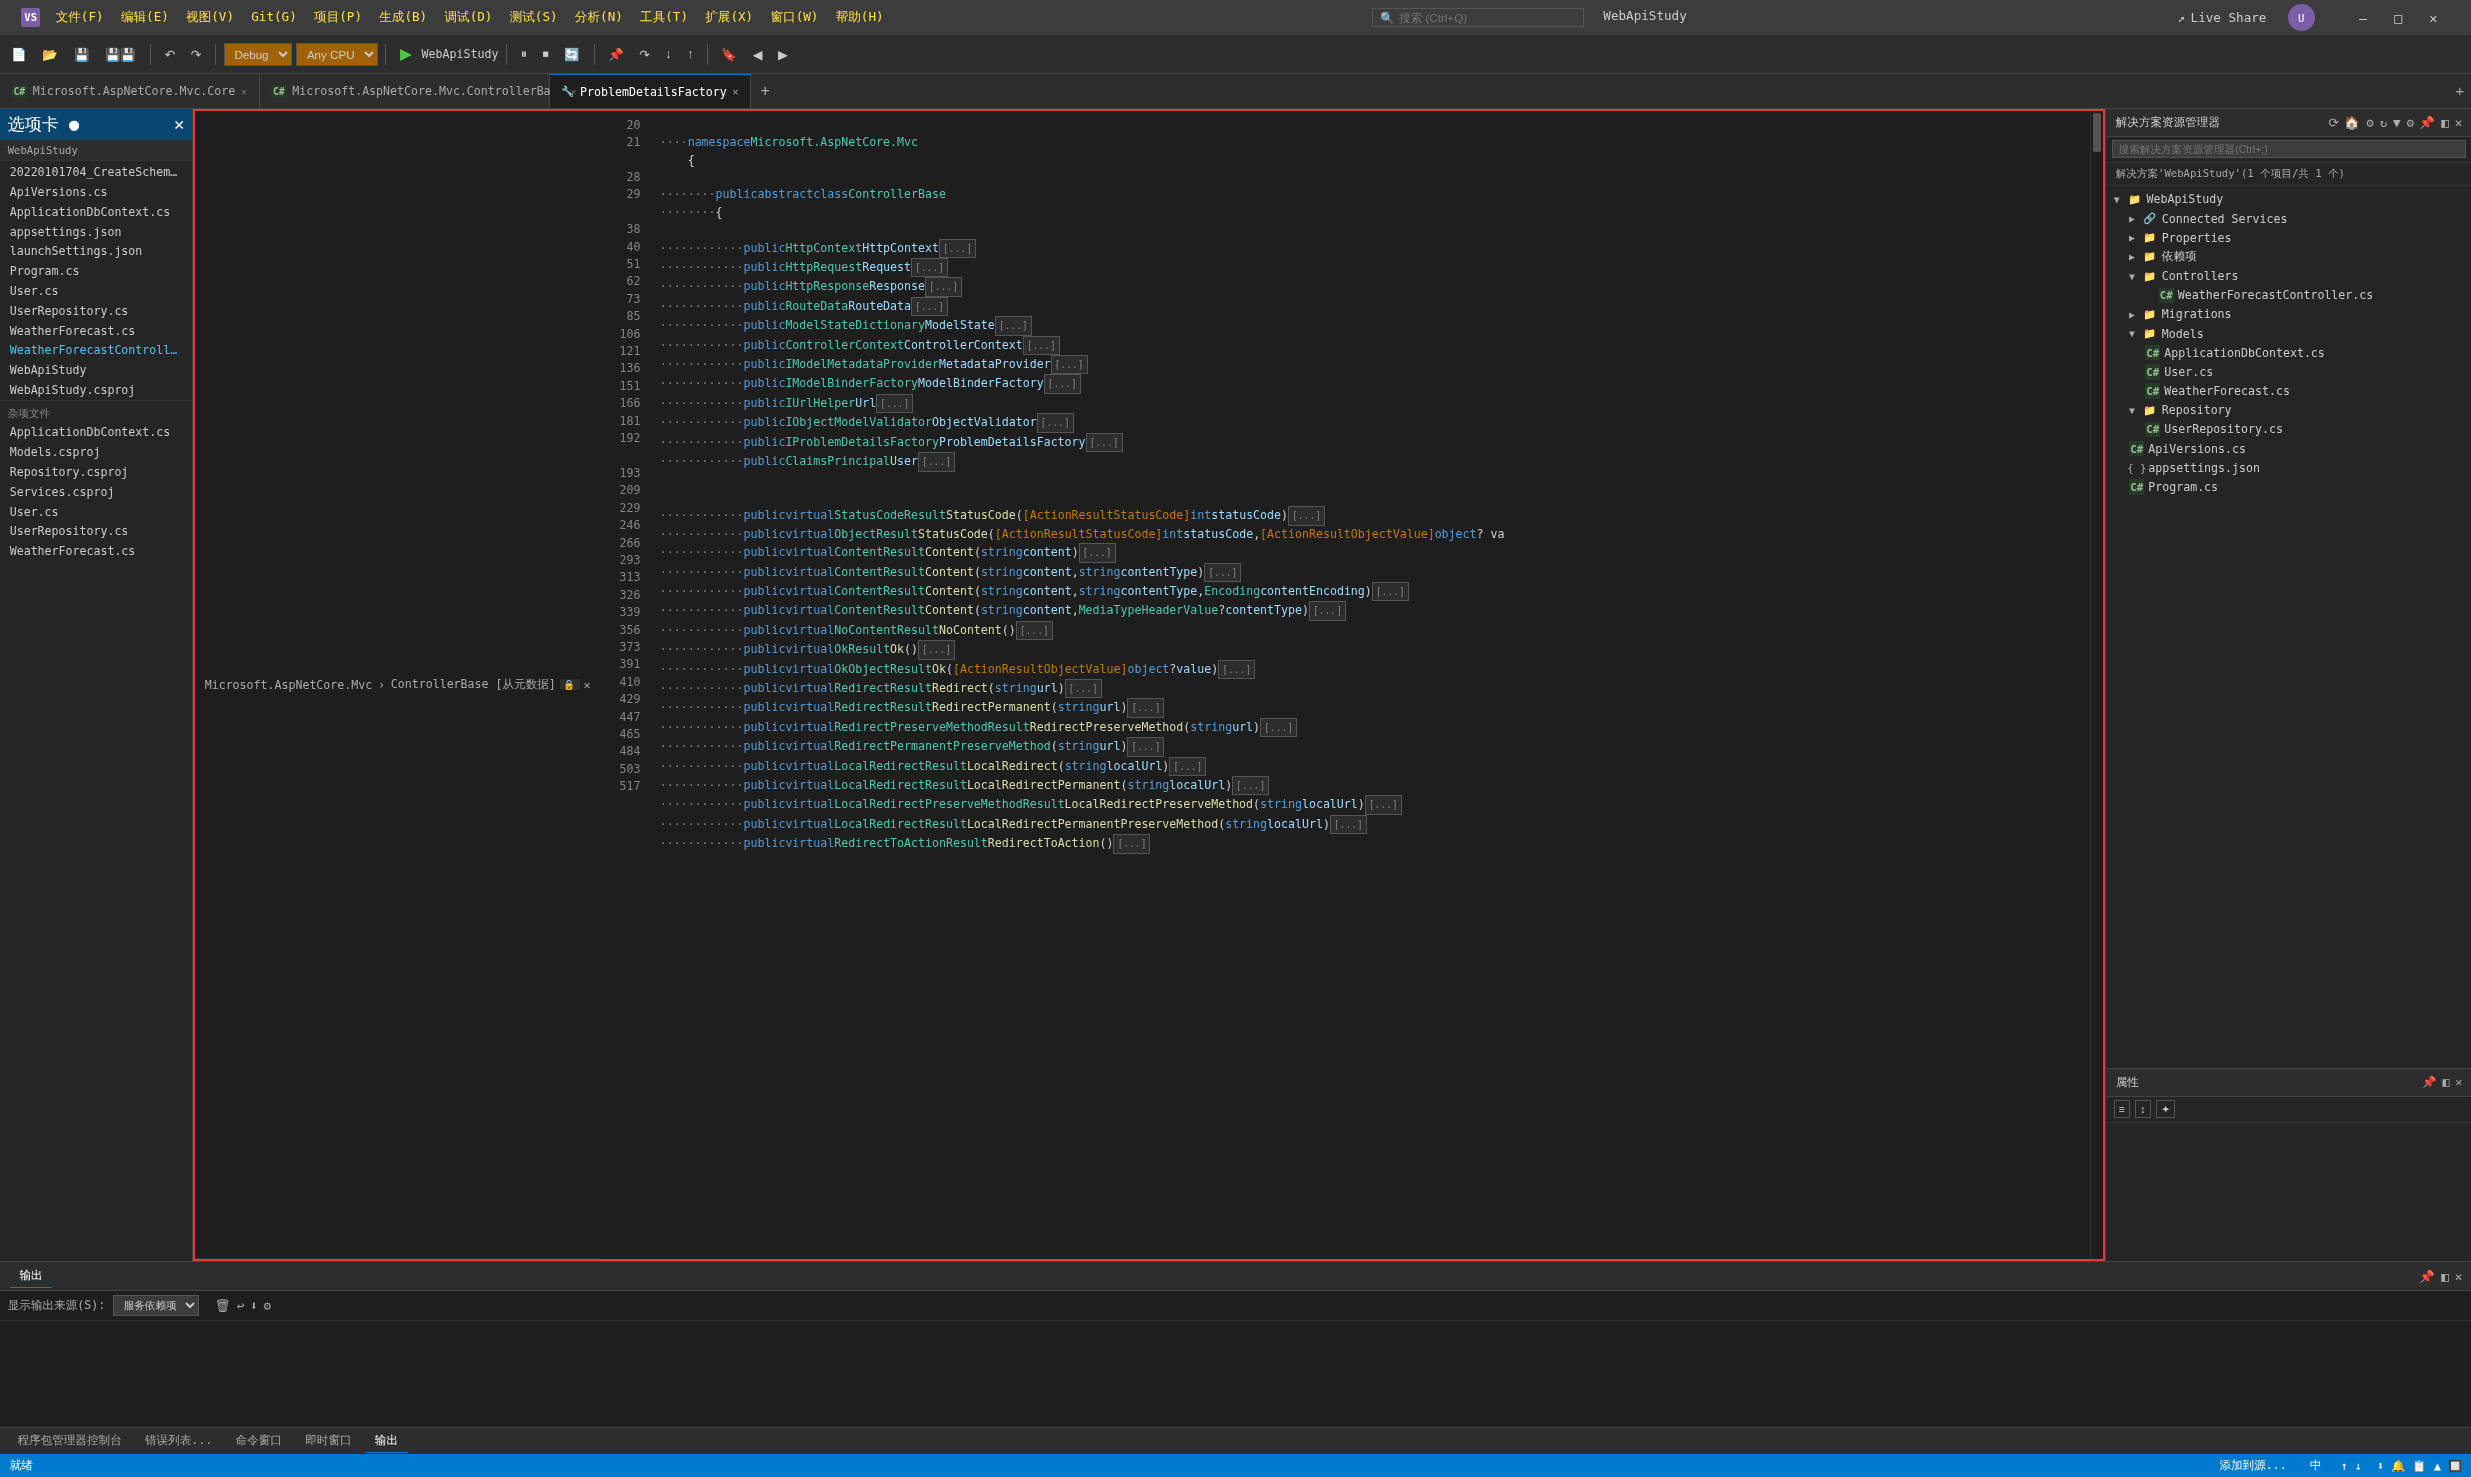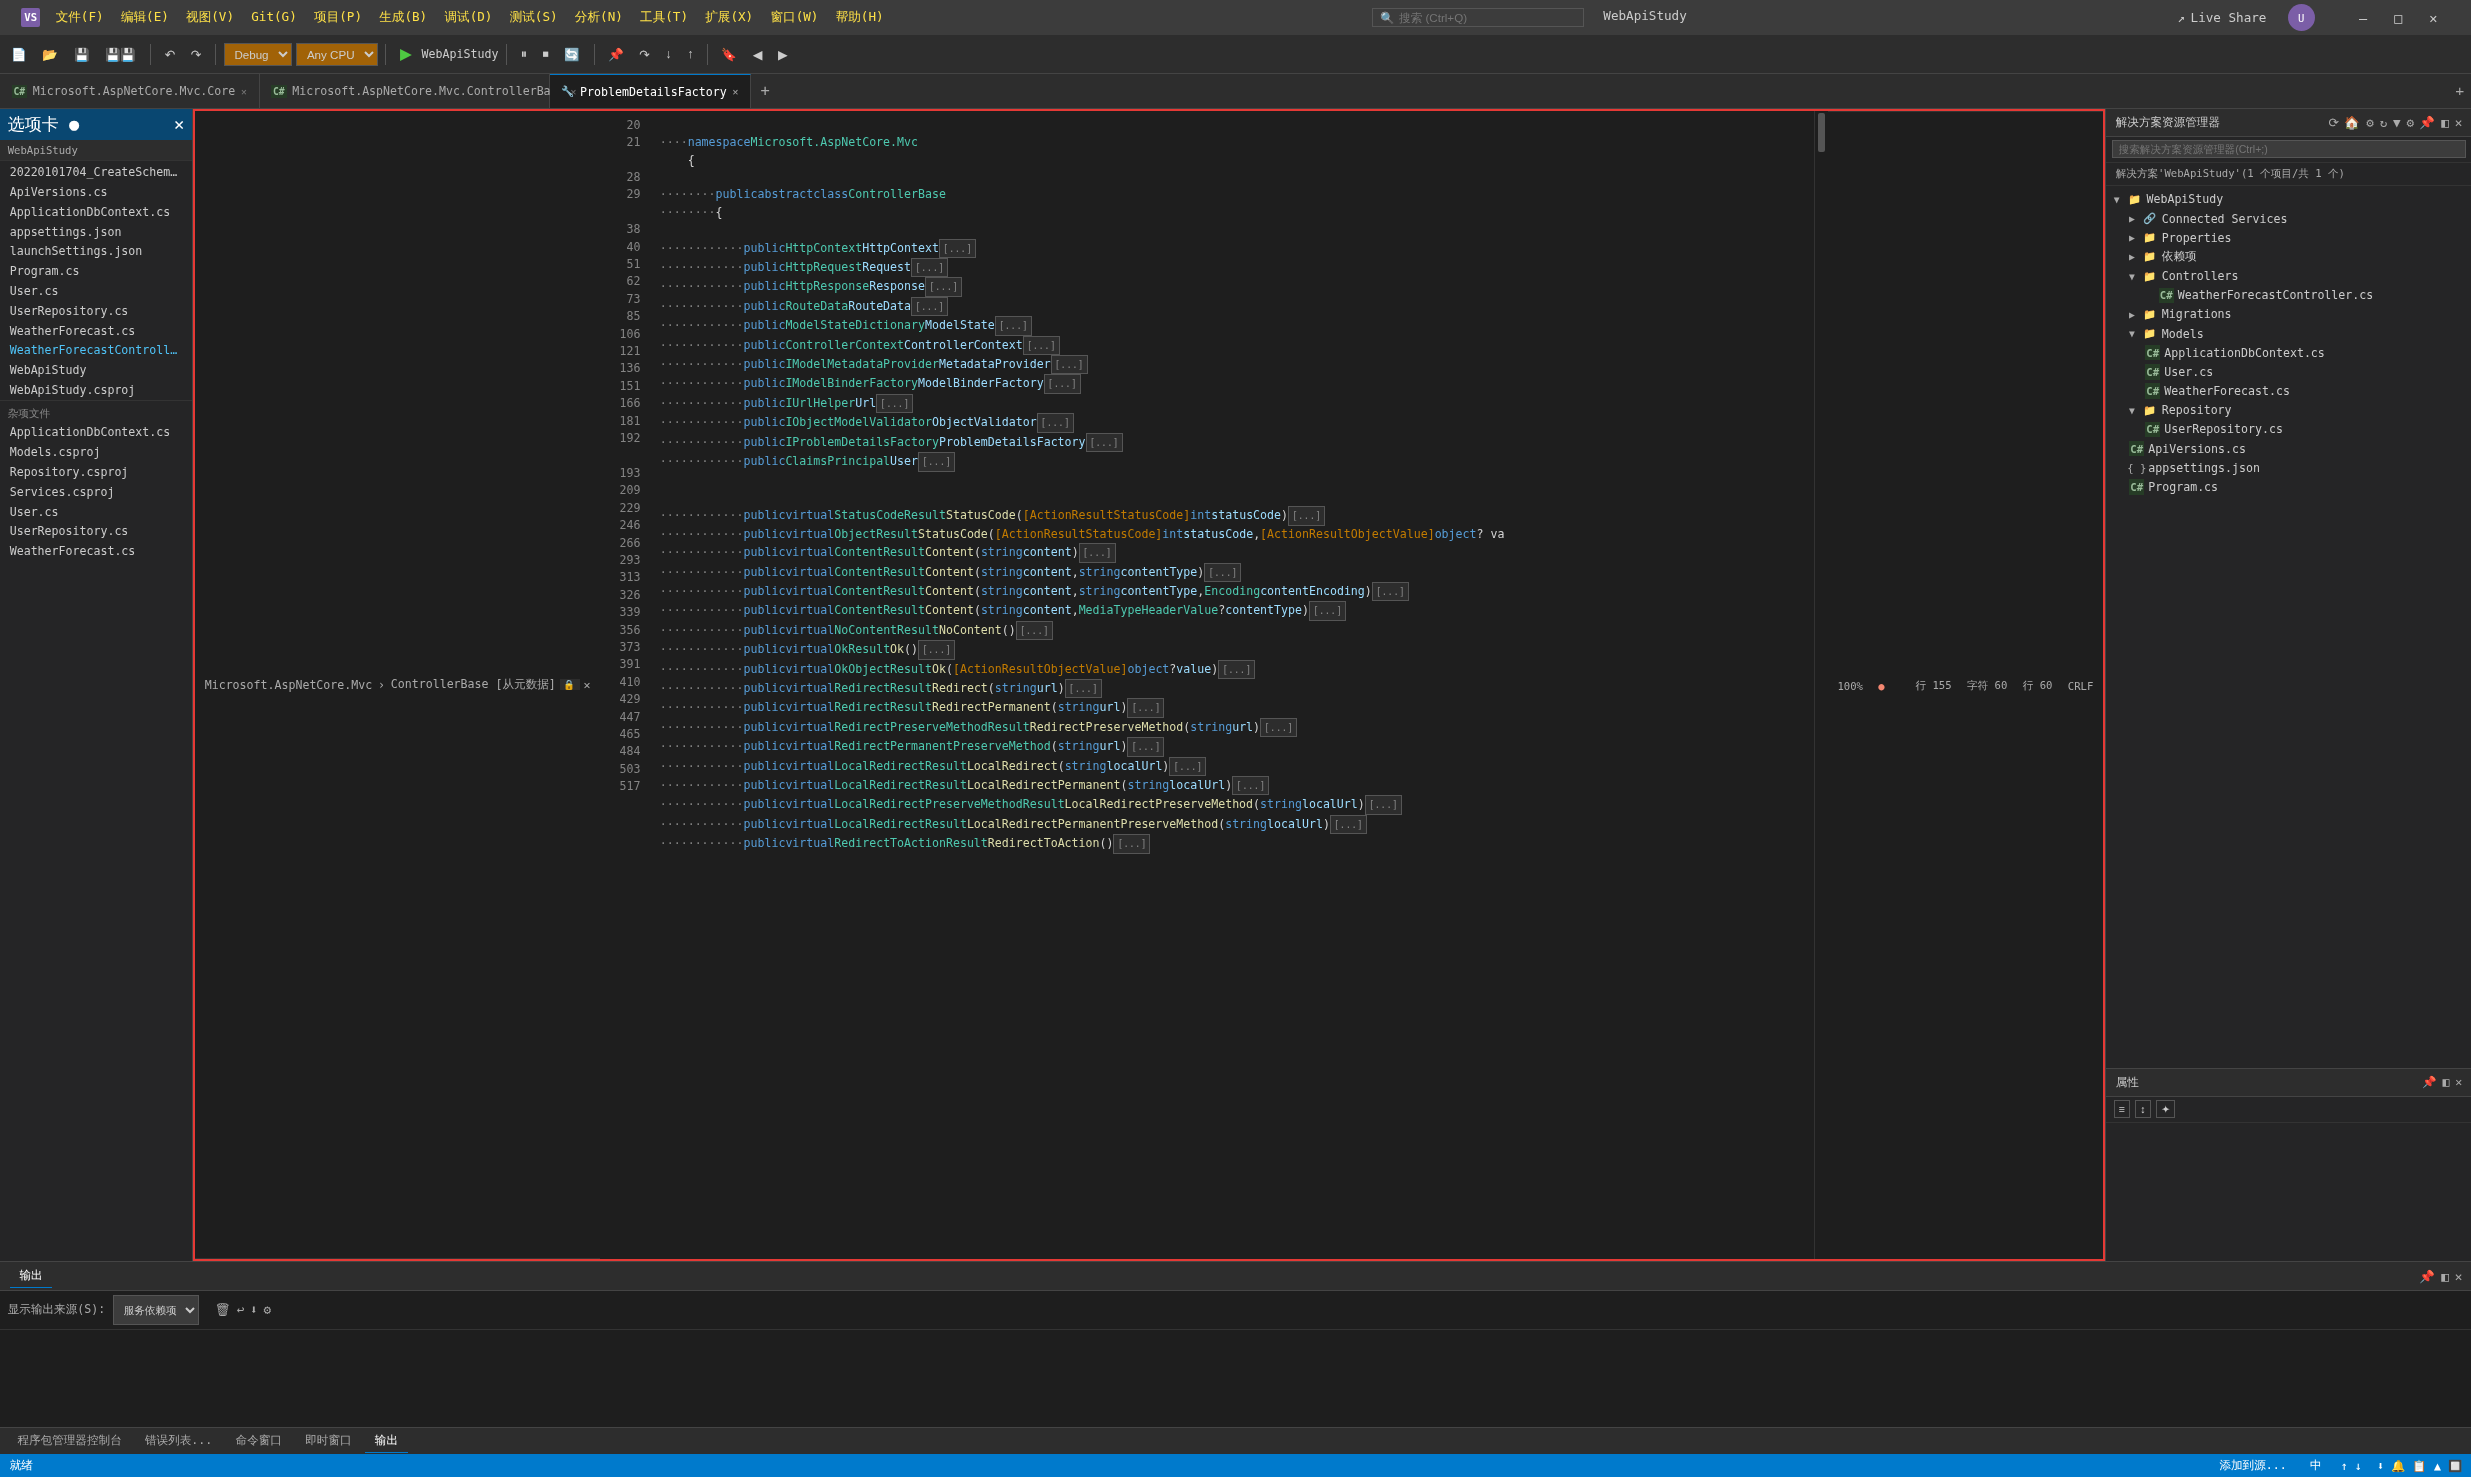--- a/index.html
+++ b/index.html
@@ -71,21 +71,21 @@
     
     
     .bottom-panel { height: 193px; background: #1e1e1e; border-top: 1px solid #444; display: flex; flex-direction: column; }
     .bottom-panel-header { display: flex; align-items: center; padding: 0 9.7px; background: #2d2d2d; border-bottom: 1px solid #444; height: 29px; gap: 19.3px; }
     .bottom-tab { padding: 3.9px 9.7px; font-size: 11.6px; color: #aaa; cursor: pointer; border-bottom: 1.9px solid transparent; }
     .bottom-tab.active { color: #fff; border-bottom-color: #007acc; }
     .bottom-controls { display: flex; align-items: center; gap: 5.8px; margin-left: auto; color: #aaa; font-size: 12.6px; cursor: pointer; }
     
     .output-toolbar { display: flex; align-items: center; padding: 3.9px 7.7px; gap: 7.7px; border-bottom: 1px solid #333; }
     .output-label { font-size: 11.6px; color: #aaa; }
-    .output-select { background: #3c3c3c; border: 1px solid #555; color: #ccc; padding: 1.9px 5.8px; font-size: 10.6px; height: 30px; }
+    .output-select { background: #3c3c3c; border: 1px solid #555; color: #ccc; padding: 1.9px 5.8px; font-size: 10.6px; height: 21px; }
     .output-icons { display: flex; gap: 5.8px; margin-left: 7.7px; color: #aaa; font-size: 12.6px; }
     .output-content { flex: 1; overflow: auto; padding: 5.8px 9.7px; font-size: 11.6px; color: #ccc; }
     
     
     .status-bar { display: flex; align-items: center; height: 23px; background: #007acc; color: white; font-size: 11.6px; padding: 0 9.7px; gap: 15.4px; }
     .status-bar-right { margin-left: auto; display: flex; gap: 15.4px; align-items: center; }
     .status-item { display: flex; align-items: center; gap: 3.9px; cursor: pointer; padding: 0 3.9px; }
     .props-header { display: flex; align-items: center; justify-content: space-between; padding: 5.8px 9.7px; background: #2d2d2d; border-bottom: 1px solid #444; font-size: 11.6px; color: #ccc; }
     .props-toolbar { display: flex; align-items: center; padding: 3.9px 7.7px; gap: 5.8px; border-bottom: 1px solid #333; }
     .props-btn { background: transparent; border: 1px solid #555; color: #ccc; padding: 1.9px 3.9px; font-size: 10.6px; cursor: pointer; }
@@ -443,29 +443,20 @@
         <div class="code-line">
           <span style="color:#858585;">············</span><span class="kw">public</span> <span class="kw">virtual</span> <span class="type">RedirectToActionResult</span> <span class="method">RedirectToAction</span>()<span class="fold">[...]</span>
         </div>
       </div>
 
       <div style="width:13.5px;background:#1e1e1e;border-left:1px solid #333;display:flex;flex-direction:column;align-items:center;padding:1.9px 0;">
         <div style="width:7.7px;height:39px;background:#555;border-radius:1.9px;"></div>
       </div>
     </div>
 
-    <div style="display:flex;align-items:center;padding:1.9px 9.7px;background:#1e1e1e;border-top:1px solid #333;font-size:10.6px;color:#aaa;gap:15.4px;">
-      <span>100%</span>
-      <span style="color:#f48771;">●</span>
-      <div style="flex:1;"></div>
-      <span>行 155</span>
-      <span>字符 60</span>
-      <span>行 60</span>
-      <span>CRLF</span>
-    </div>
   </div>
 
   <div class="right-side">
 
     <div class="se-container" style="flex:1;background:#252526;overflow:hidden;display:flex;flex-direction:column;">
       <div class="panel-header">
         <span>解决方案资源管理器</span>
         <div class="panel-icons">
           <span>⟳</span>
           <span>🏠</span>

